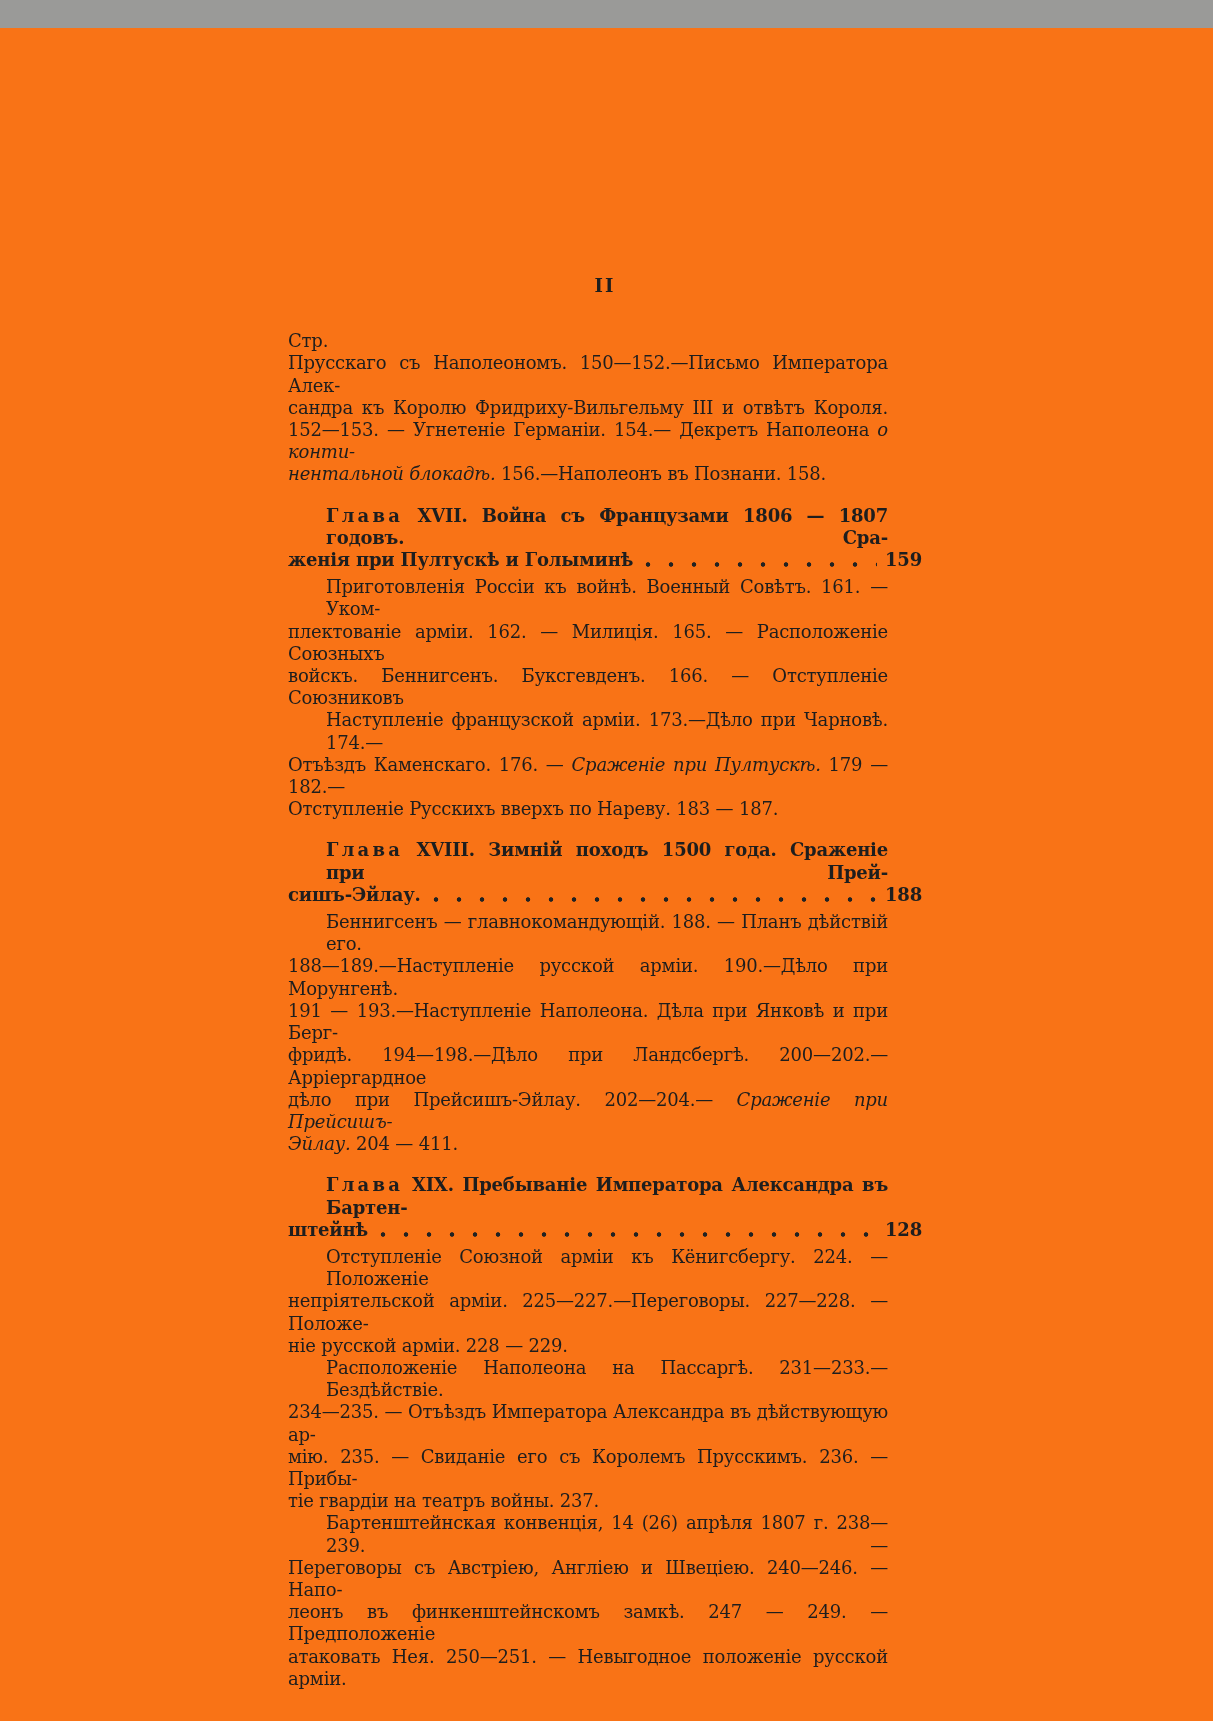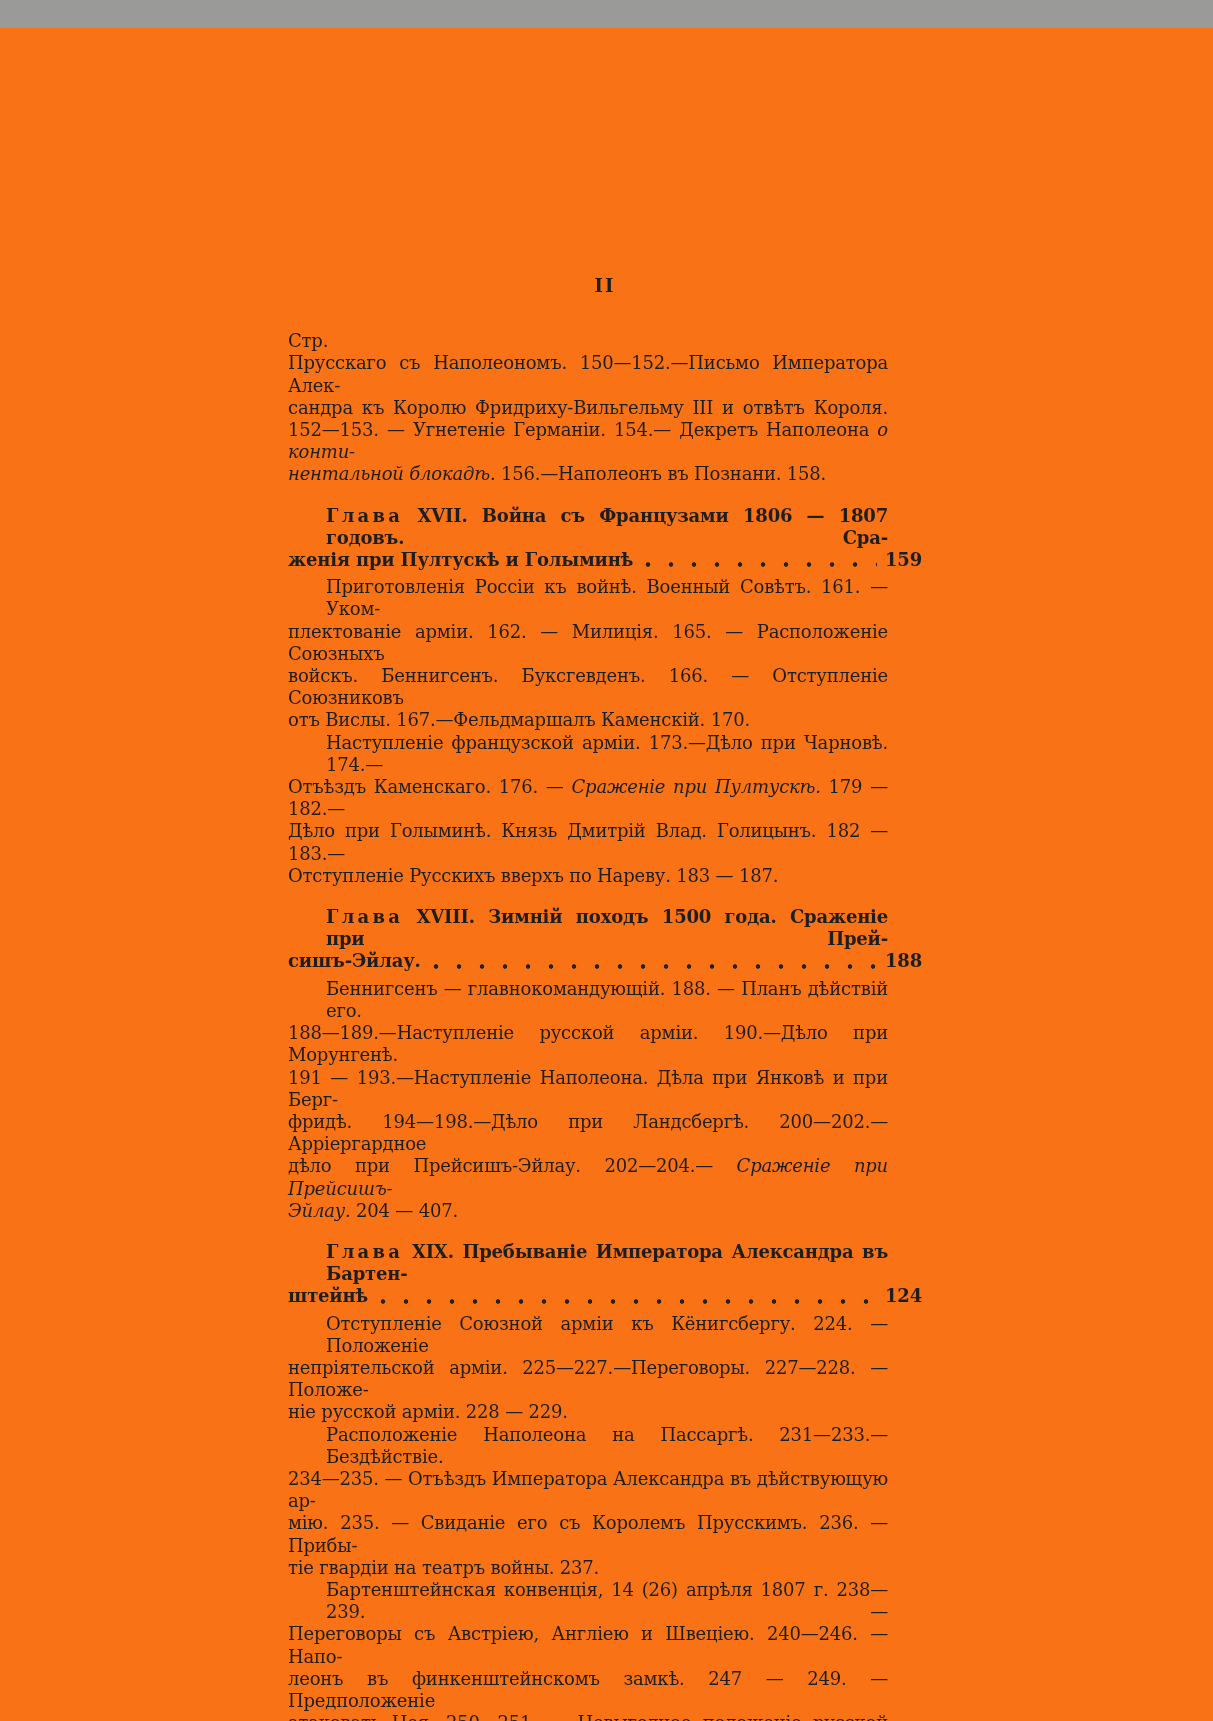--- a/index.html
+++ b/index.html
@@ -50,50 +50,48 @@
           <div class="line leaderline">
             <span class="runs"><span>женія при Пултускѣ и Голыминѣ</span></span>
             <span class="leader"></span>
             <span class="pgnum">159</span>
           </div>
         </div>
         <div class="block paragraph">
           <div class="line indent fill"><span class="runs"><span>Приготовленія Россіи къ войнѣ. Военный Совѣтъ. 161. — Уком-</span></span></div>
           <div class="line fill"><span class="runs"><span>плектованіе арміи. 162. — Милиція. 165. — Расположеніе Союзныхъ</span></span></div>
           <div class="line fill"><span class="runs"><span>войскъ. Беннигсенъ. Буксгевденъ. 166. — Отступленіе Союзниковъ</span></span></div>
-          <div class="line"><span class="runs"><span>отъ Вислы. 167.—Фельдмаршалъ Каменскій. 170.</span></span></div>
         </div>
         <div class="block paragraph">
           <div class="line indent fill"><span class="runs"><span>Наступленіе французской арміи. 173.—Дѣло при Чарновѣ. 174.—</span></span></div>
           <div class="line fill"><span class="runs"><span>Отъѣздъ Каменскаго. 176. — </span><span class="it">Сраженіе при Пултускѣ.</span><span> 179 — 182.—</span></span></div>
-          <div class="line fill"><span class="runs"><span>Дѣло при Голыминѣ. Князь Дмитрій Влад. Голицынъ. 182 — 183.—</span></span></div>
           <div class="line"><span class="runs"><span>Отступленіе Русскихъ вверхъ по Нареву. 183 — 187.</span></span></div>
         </div>
         <div class="block chapter">
           <div class="line indent fill"><span class="runs"><span class="spaced">Глава</span><span> XVIII. Зимній походъ 1500 года. Сраженіе при Прей-</span></span></div>
           <div class="line leaderline">
             <span class="runs"><span>сишъ-Эйлау.</span></span>
             <span class="leader"></span>
             <span class="pgnum">188</span>
           </div>
         </div>
         <div class="block paragraph">
           <div class="line indent fill"><span class="runs"><span>Беннигсенъ — главнокомандующій. 188. — Планъ дѣйствій его.</span></span></div>
           <div class="line fill"><span class="runs"><span>188—189.—Наступленіе русской арміи. 190.—Дѣло при Морунгенѣ.</span></span></div>
           <div class="line fill"><span class="runs"><span>191 — 193.—Наступленіе Наполеона. Дѣла при Янковѣ и при Берг-</span></span></div>
           <div class="line fill"><span class="runs"><span>фридѣ. 194—198.—Дѣло при Ландсбергѣ. 200—202.— Арріергардное</span></span></div>
           <div class="line fill"><span class="runs"><span>дѣло при Прейсишъ-Эйлау. 202—204.— </span><span class="it">Сраженіе при Прейсишъ-</span></span></div>
-          <div class="line"><span class="runs"><span class="it">Эйлау.</span><span> 204 — 407.</span></span></div>
+          <div class="line"><span class="runs"><span class="it">Эйлау.</span><span> 204 — 411.</span></span></div>
         </div>
         <div class="block chapter">
           <div class="line indent fill"><span class="runs"><span class="spaced">Глава</span><span> XIX. Пребываніе Императора Александра въ Бартен-</span></span></div>
           <div class="line leaderline">
             <span class="runs"><span>штейнѣ</span></span>
             <span class="leader"></span>
-            <span class="pgnum">124</span>
+            <span class="pgnum">128</span>
           </div>
         </div>
         <div class="block paragraph">
           <div class="line indent fill"><span class="runs"><span>Отступленіе Союзной арміи къ Кёнигсбергу. 224. — Положеніе</span></span></div>
           <div class="line fill"><span class="runs"><span>непріятельской арміи. 225—227.—Переговоры. 227—228. — Положе-</span></span></div>
           <div class="line"><span class="runs"><span>ніе русской арміи. 228 — 229.</span></span></div>
         </div>
         <div class="block paragraph">
           <div class="line indent fill"><span class="runs"><span>Расположеніе Наполеона на Пассаргѣ. 231—233.—Бездѣйствіе.</span></span></div>
           <div class="line fill"><span class="runs"><span>234—235. — Отъѣздъ Императора Александра въ дѣйствующую ар-</span></span></div>

